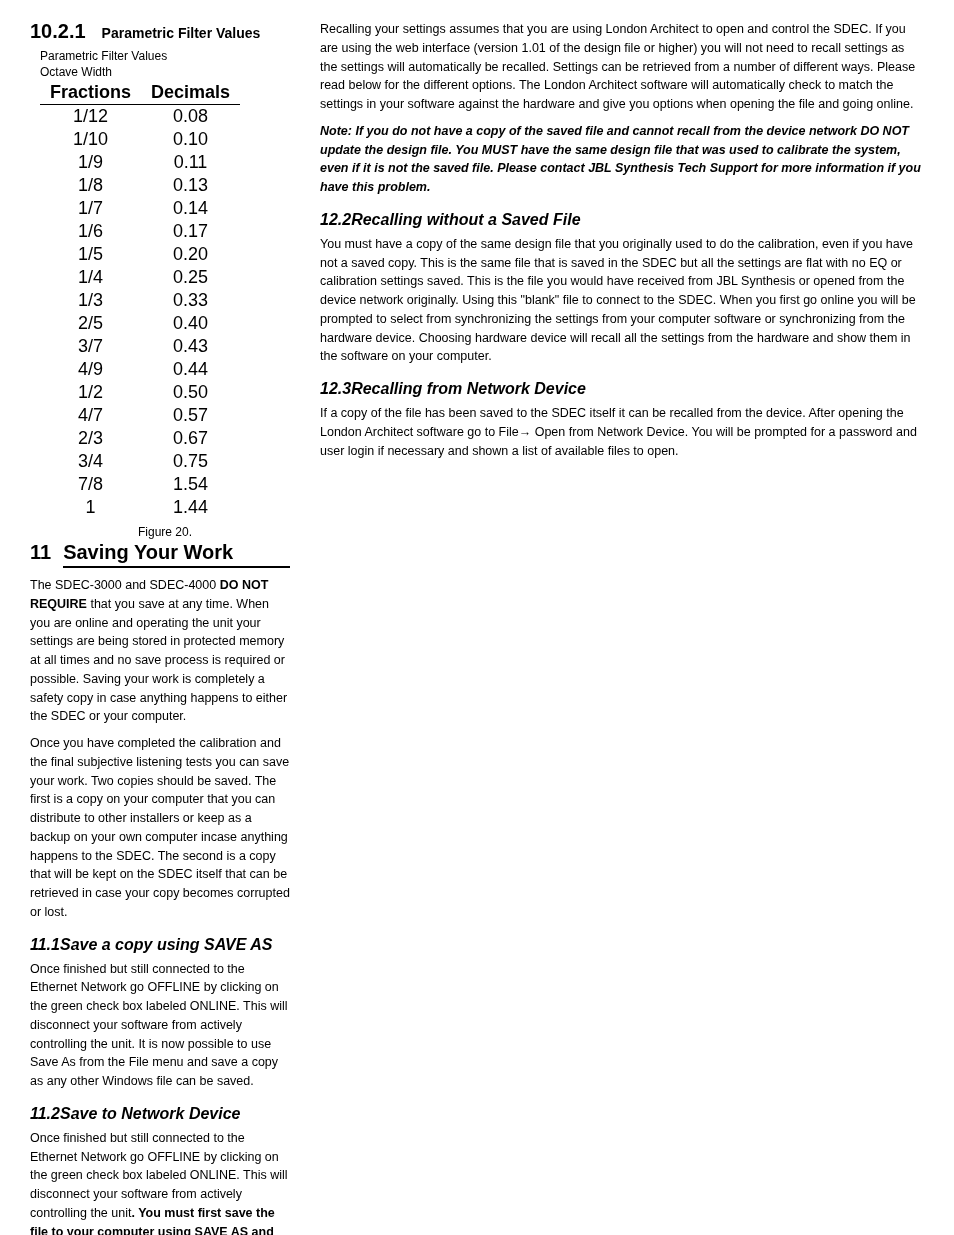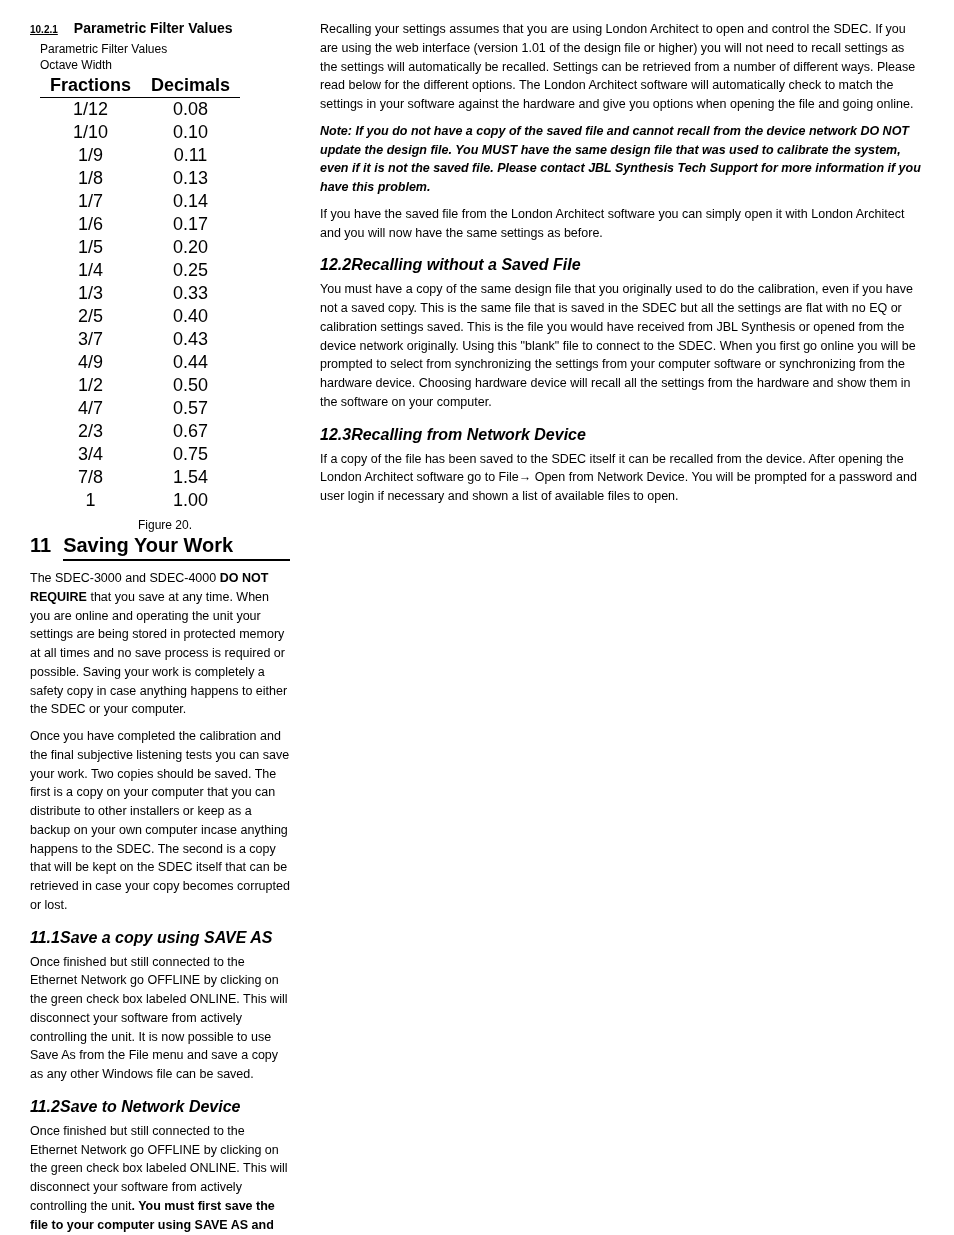--- a/index.html
+++ b/index.html
@@ -87,21 +87,21 @@
 </head>
 <body>
 
 <div class="page">
   <div class="content-area">
 
     <div class="left-column">
 
       <div>
         <div style="display:flex; gap:16px; align-items:baseline; margin-bottom:6px;">
-          <span style="font-size:10px; font-weight:bold;text-decoration:underline;">10.2.1</span>
+          <span style="font-size:20px; font-weight:bold;">10.2.1</span>
           <span style="font-size:14px; font-weight:bold;">Parametric Filter Values</span>
         </div>
         <div style="font-size:12px; margin-left:10px; margin-bottom:2px;">Parametric Filter Values</div>
         <div style="font-size:12px; margin-left:10px; margin-bottom:2px;">Octave Width</div>
         <table class="filter-table">
           <thead>
             <tr>
               <th>Fractions</th>
               <th>Decimals</th>
             </tr>
@@ -170,21 +170,21 @@
               <tr>
                 <td>3/4</td>
                 <td>0.75</td>
               </tr>
               <tr>
                 <td>7/8</td>
                 <td>1.54</td>
               </tr>
               <tr>
                 <td>1</td>
-                <td>1.00</td>
+                <td>1.44</td>
               </tr>
             </tbody>
         </table>
         <div class="figure-label">Figure 20.</div>
       </div>
 
       <div class="chapter11">
         <div style="display:flex; gap:12px; align-items:baseline;">
           <span style="font-size:20px; font-weight:bold;">11</span>
           <span class="chapter11-title" style="font-size:20px; font-weight:bold; border-bottom:2px solid #000; padding-bottom:2px; flex:1;">Saving Your Work</span>
@@ -209,21 +209,20 @@
 
     </div>
 
     <div class="right-column">
 
 
       <p>Recalling your settings assumes that you are using London Architect to open and control the SDEC. If you are using the web interface (version 1.01 of the design file or higher) you will not need to recall settings as the settings will automatically be recalled. Settings can be retrieved from a number of different ways. Please read below for the different options. The London Architect software will automatically check to match the settings in your software against the hardware and give you options when opening the file and going online.</p>
 
       <p class="italic-bold">Note: If you do not have a copy of the saved file and cannot recall from the device network DO NOT update the design file. You MUST have the same design file that was used to calibrate the system, even if it is not the saved file. Please contact JBL Synthesis Tech Support for more information if you have this problem.</p>
 
-      <p>If you have the saved file from the London Architect software you can simply open it with London Architect and you will now have the same settings as before.</p>
 
       <h3 class="subsection-title">
         <span>12.2</span><span>Recalling without a Saved File</span>
       </h3>
       <p>You must have a copy of the same design file that you originally used to do the calibration, even if you have not a saved copy. This is the same file that is saved in the SDEC but all the settings are flat with no EQ or calibration settings saved. This is the file you would have received from JBL Synthesis or opened from the device network originally. Using this "blank" file to connect to the SDEC. When you first go online you will be prompted to select from synchronizing the settings from your computer software or synchronizing from the hardware device. Choosing hardware device will recall all the settings from the hardware and show them in the software on your computer.</p>
 
       <h3 class="subsection-title">
         <span>12.3</span><span>Recalling from Network Device</span>
       </h3>
       <p>

